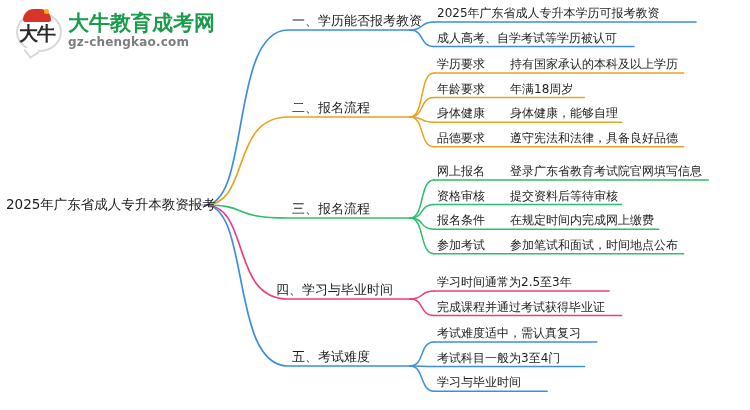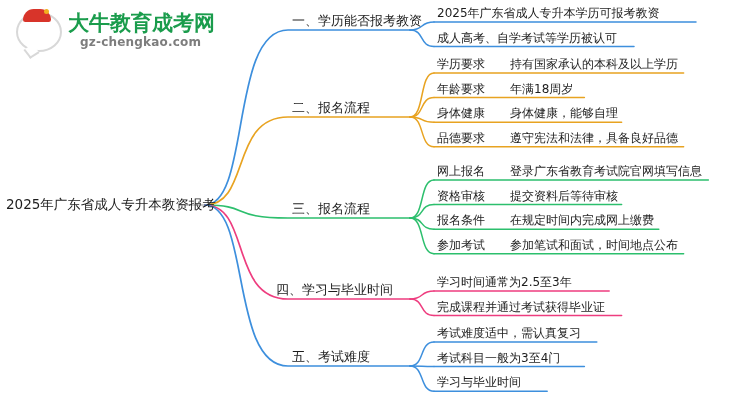--- a/index.html
+++ b/index.html
@@ -89,21 +89,20 @@
     line-height: 24px;
     white-space: nowrap;
   }
   .logo-sub {
     font-size: 12px;
     font-weight: 700;
     color: #7d7d7d;
     line-height: 15px;
     letter-spacing: 0.2px;
     white-space: nowrap;
-    margin-left: 12px;
   }
 
   
   .node {
     position: absolute;
     white-space: nowrap;
     color: #1d1d1d;
     line-height: 1;
   }
   .root-node {
@@ -165,20 +164,21 @@
       <path d="M 410 366 C 424.88 366, 419.12 391.2, 434 391.2" stroke="#3d8fdd" stroke-width="1.5" fill="none" stroke-linecap="round"></path>
       <path d="M 434 391.2 L 547.2 391.2" stroke="#3d8fdd" stroke-width="1.5" fill="none" stroke-linecap="round"></path>
     </svg>
 
   <div class="logo">
     <div class="logo-mark">
       <div class="logo-bubble"></div>
       <div class="logo-cap">
         <div class="logo-cap-btn"></div>
       </div>
+      <div class="logo-glyph">大牛</div>
     </div>
     <div class="logo-text">
       <div class="logo-title">大牛教育成考网</div>
       <div class="logo-sub">gz-chengkao.com</div>
     </div>
   </div>
 
   <div class="node root-node">2025年广东省成人专升本教资报考</div>
 
   <div id="nodes">

